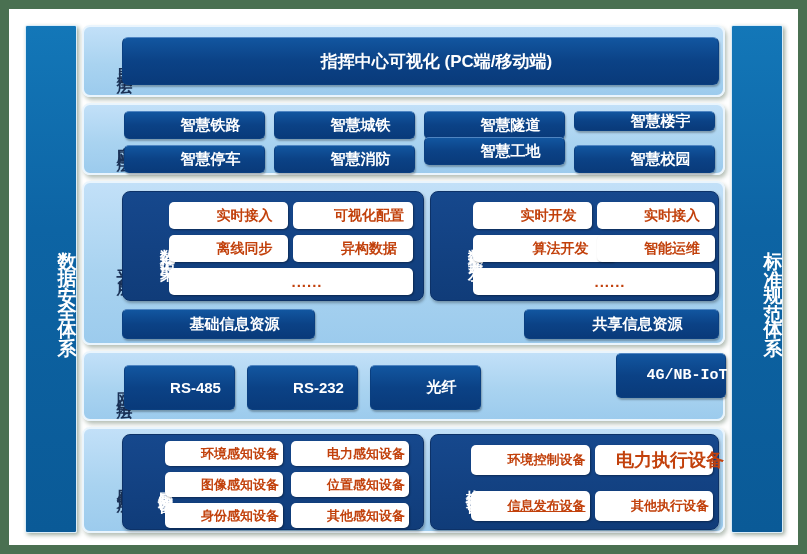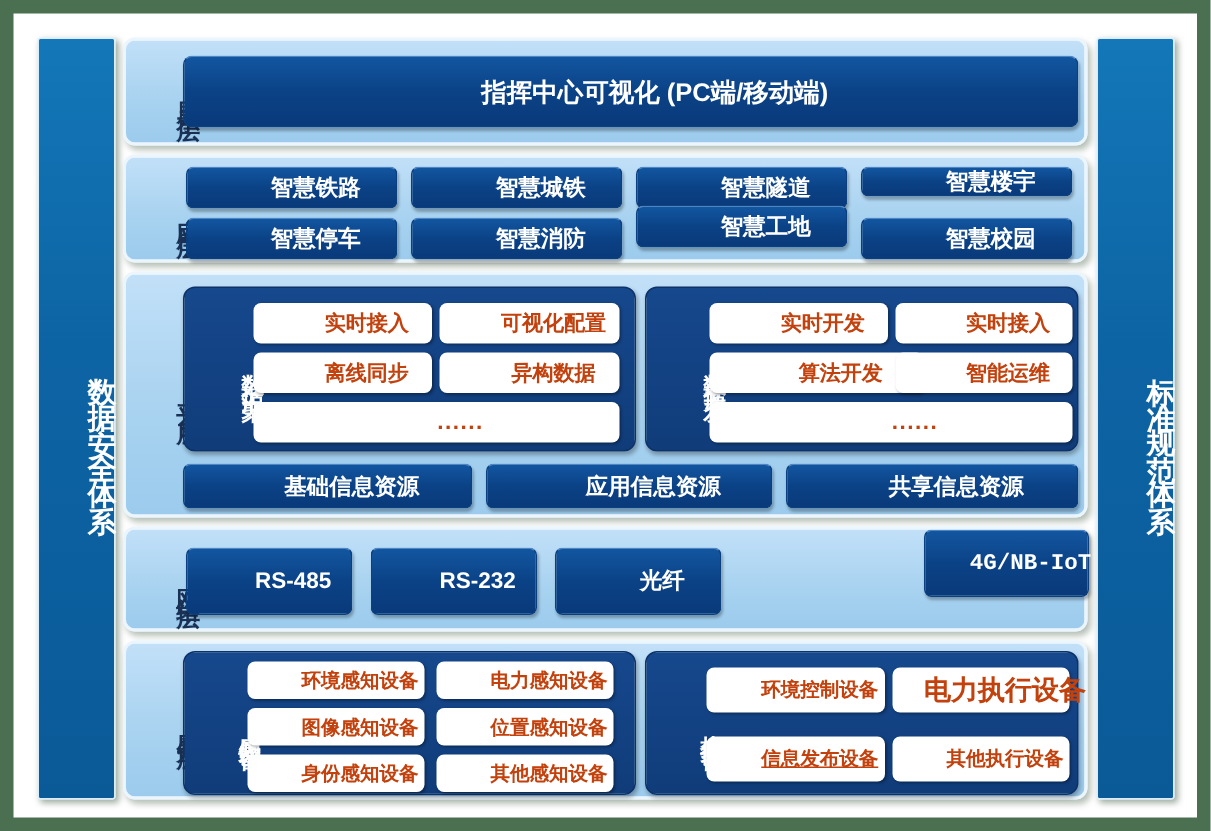--- a/index.html
+++ b/index.html
@@ -110,21 +110,20 @@
   <div class="abs group" style="left:346px;top:8px;width:289px;height:110px;">
     <div class="abs group-label" style="left:12px;">数据开发</div>
     <div class="abs wbtn" style="left:42px;top:10px;width:119px;height:27px;">实时开发</div>
     <div class="abs wbtn" style="left:166px;top:10px;width:118px;height:27px;">实时接入</div>
     <div class="abs wbtn" style="left:42px;top:43px;width:143px;height:27px;">算法开发</div>
     <div class="abs wbtn" style="left:166px;top:43px;width:118px;height:27px;">智能运维</div>
     <div class="abs wbtn dots" style="left:42px;top:76px;width:242px;height:27px;">......</div>
   </div>
 
   <div class="abs darkbtn" style="left:38px;top:126px;width:193px;height:30px;">基础信息资源</div>
-  <div class="abs darkbtn" style="left:240px;top:126px;width:191px;height:30px;">应用信息资源</div>
   <div class="abs darkbtn" style="left:440px;top:126px;width:195px;height:30px;">共享信息资源</div>
 </div>
 
 <div class="abs panel" style="top:351px;height:70px;">
   <div class="abs layer-label">网络层</div>
   <div class="abs darkbtn" style="left:40px;top:12px;width:111px;height:45px;">RS-485</div>
   <div class="abs darkbtn" style="left:163px;top:12px;width:111px;height:45px;">RS-232</div>
   <div class="abs darkbtn" style="left:286px;top:12px;width:111px;height:45px;">光纤</div>
   <div class="abs darkbtn" style="left:532px;top:0;width:110px;height:45px;font-family:Liberation Mono, monospace;">4G/NB-IoT</div>
 </div>

